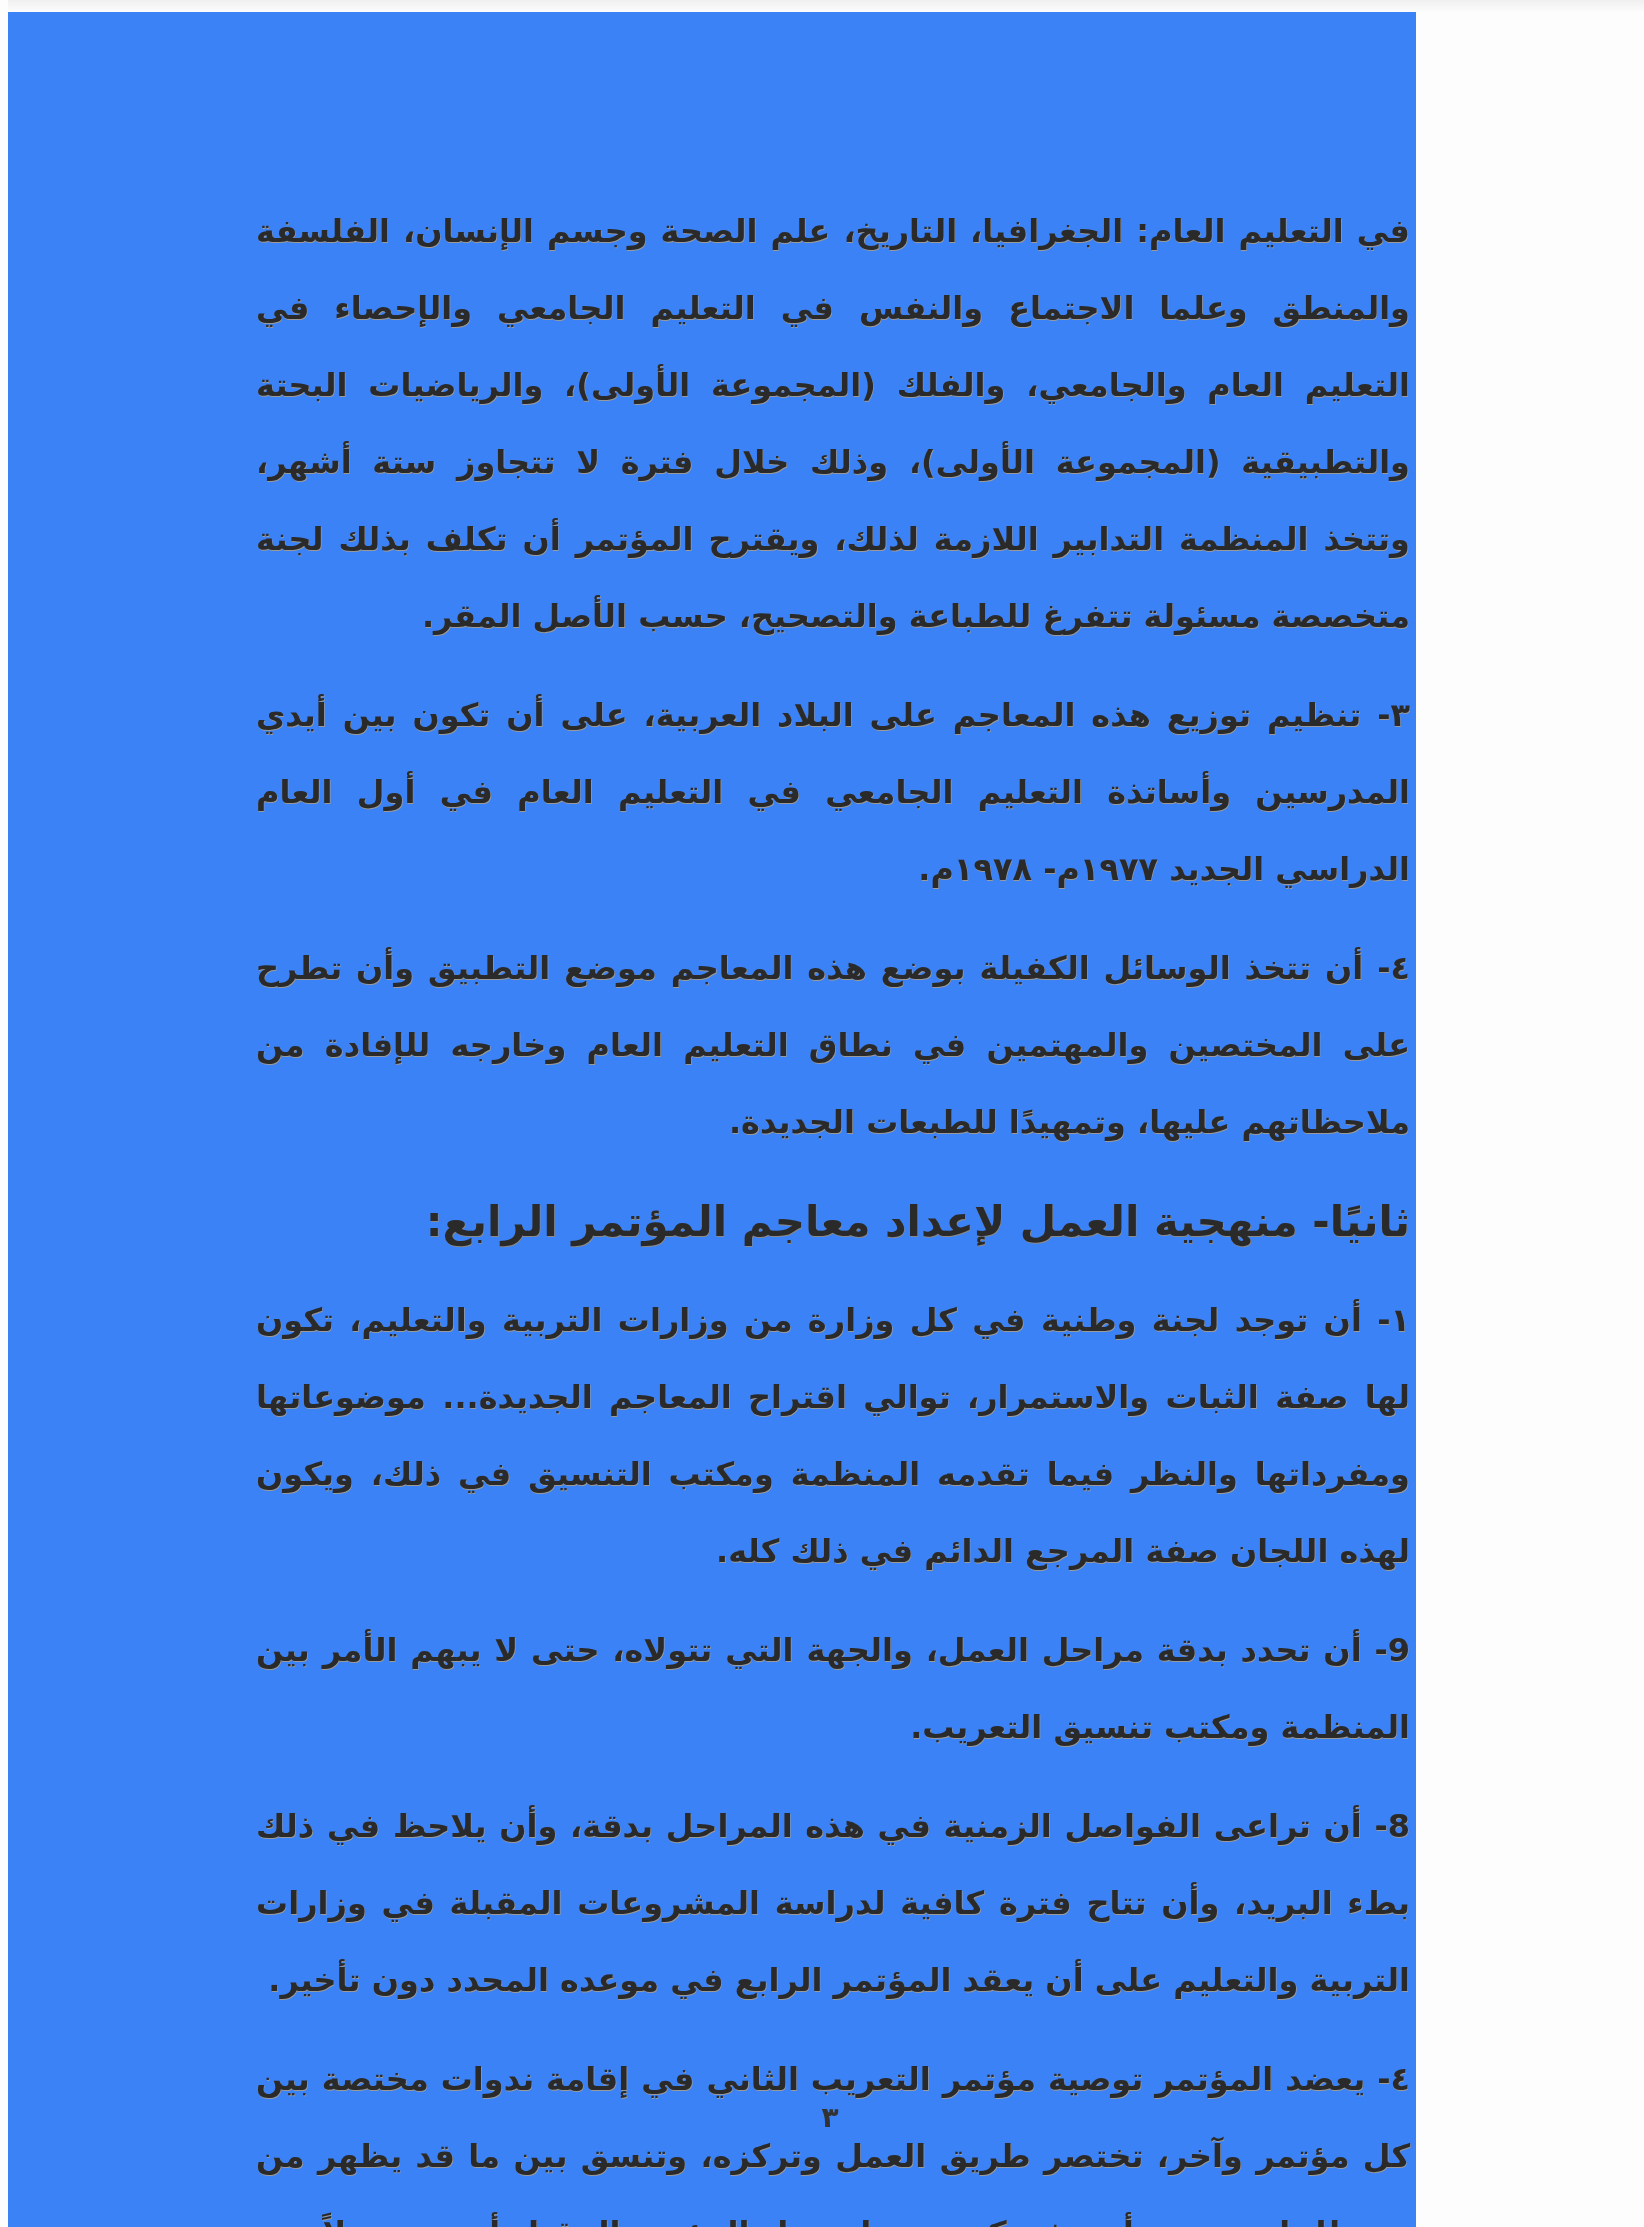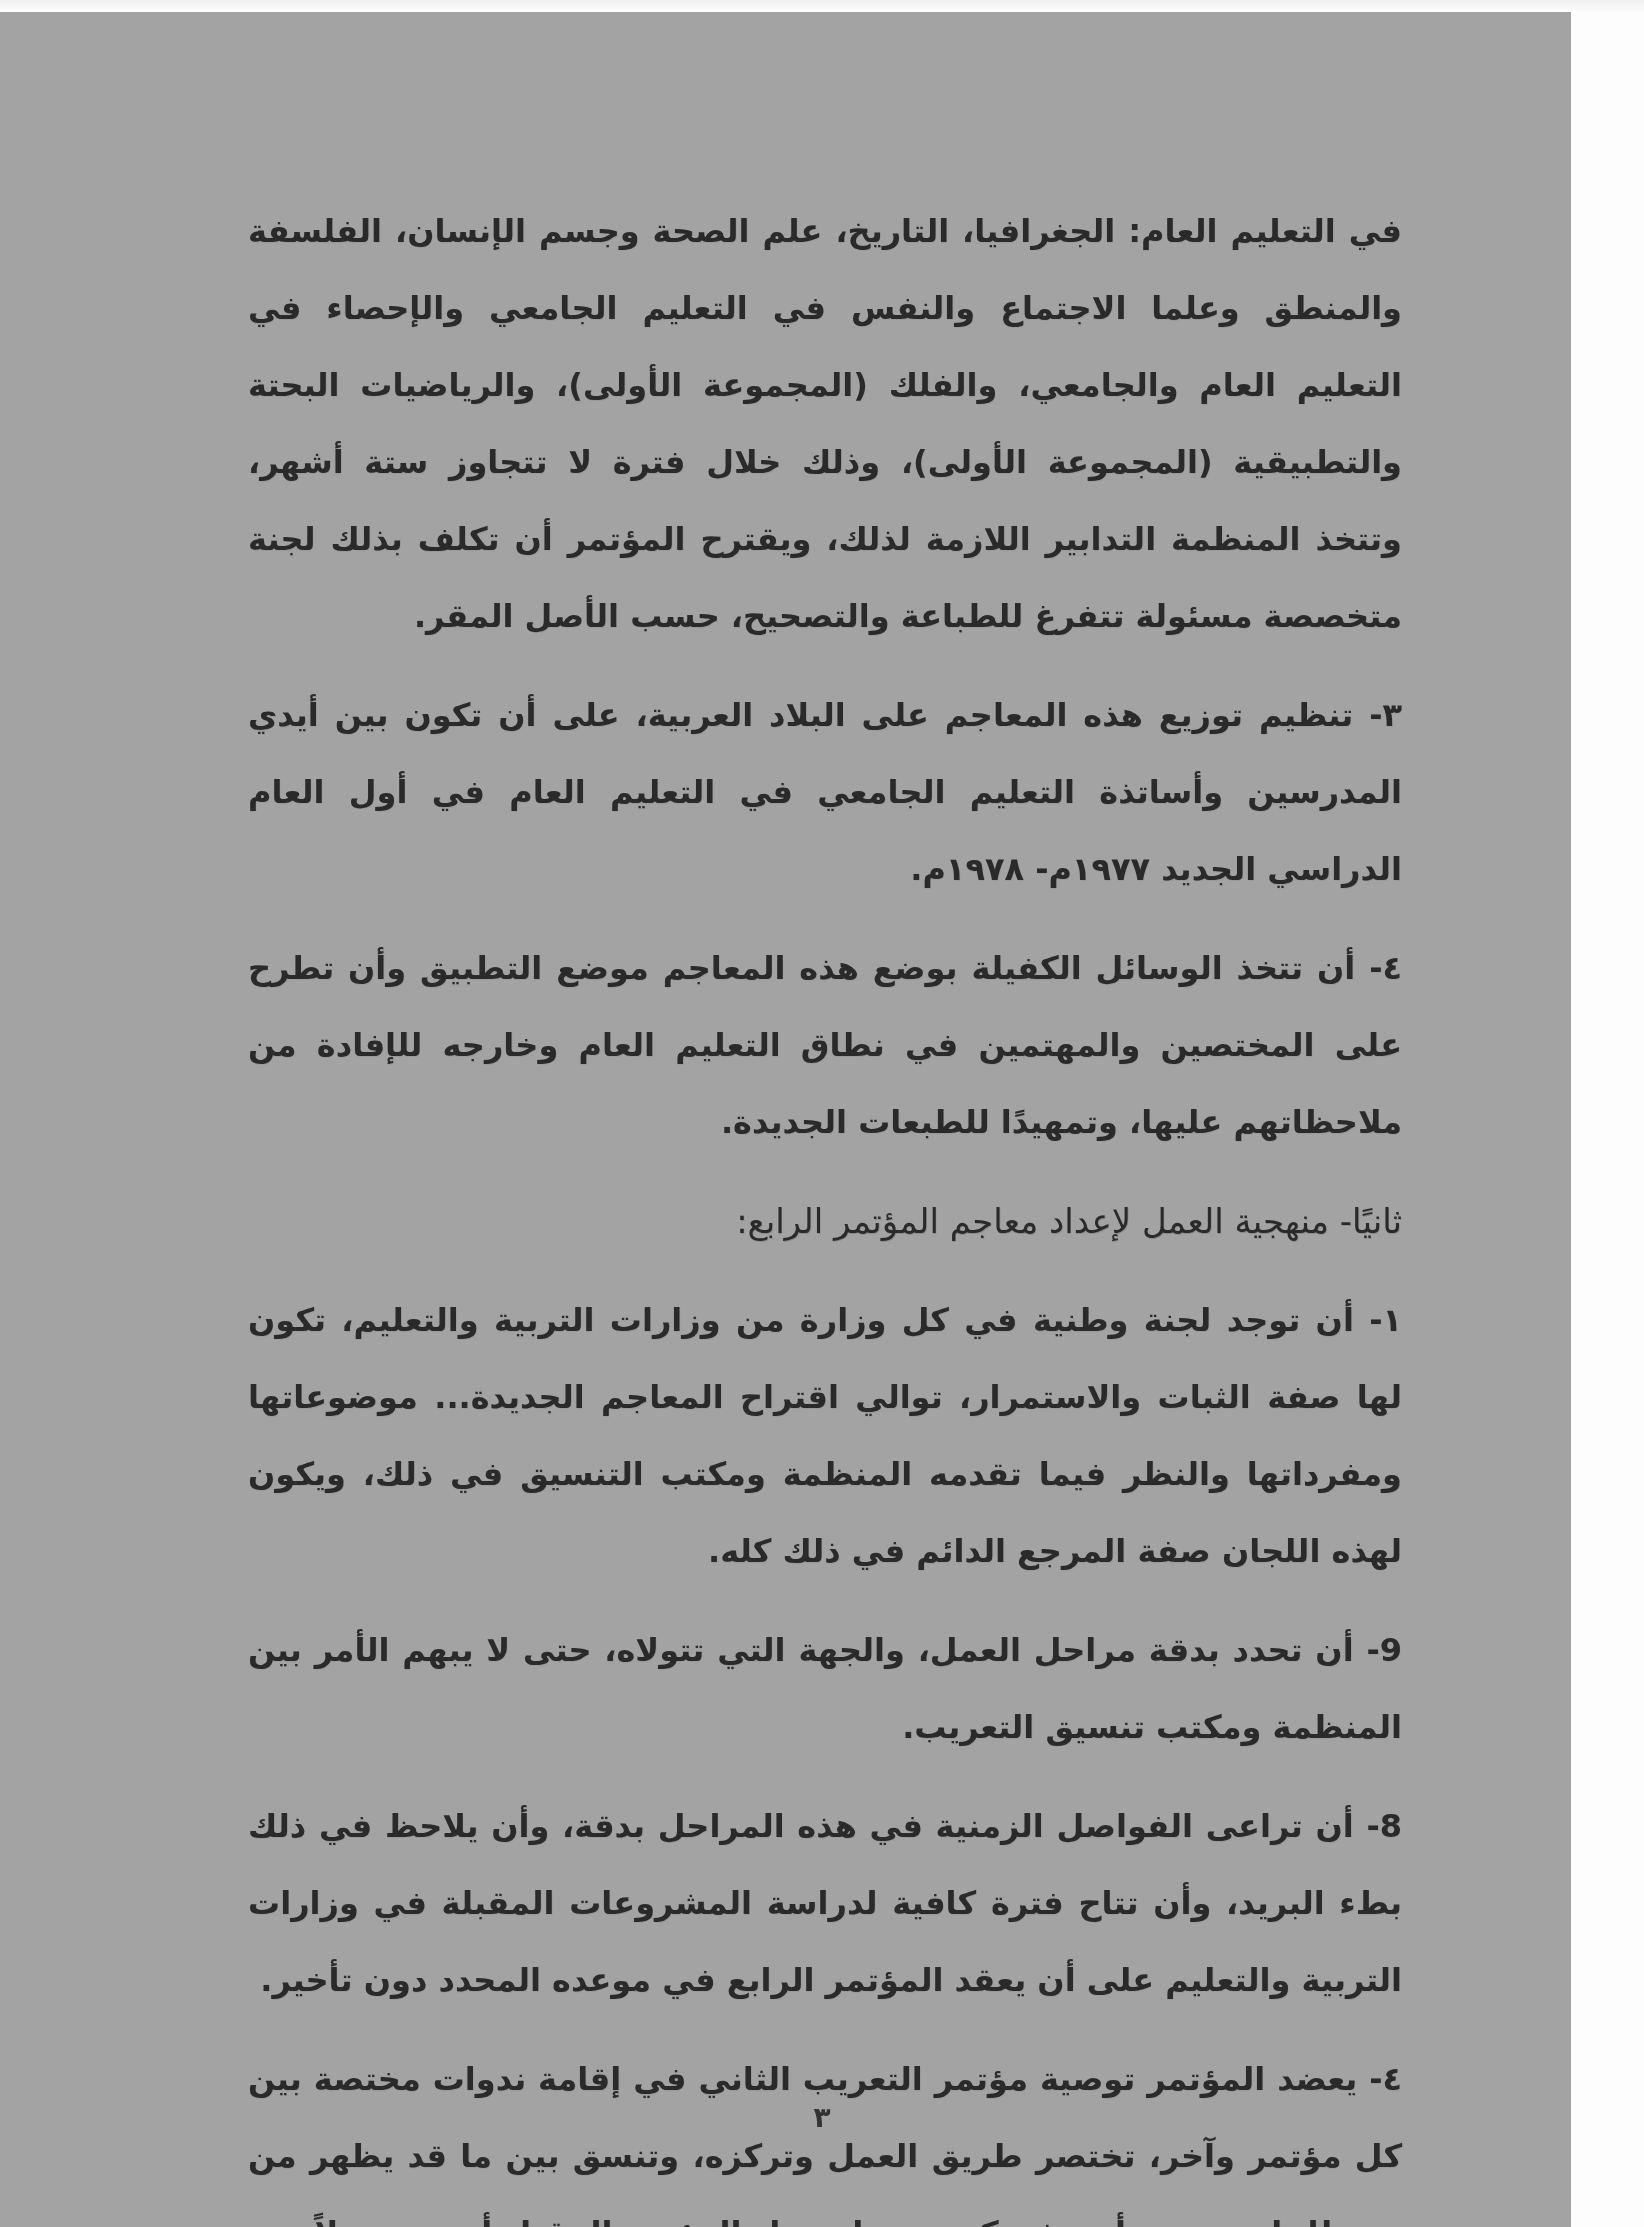--- a/index.html
+++ b/index.html
@@ -10,25 +10,25 @@
     body {
       width: 1644px;
       height: 2227px;
       position: relative;
       overflow: hidden;
       font-family: "DejaVu Sans", "Liberation Sans", sans-serif;
       color: #2a2a2a;
     }
     .page {
       position: absolute;
-      left: 0;
+      left: 8px;
       top: 0;
-      width: 1571px;
+      width: 1408px;
       height: 2227px;
-      background: #a3a3a3;
+      background: #3b82f6;
     }
     .scan-edge {
       position: absolute;
       top: 0;
       left: 0;
       width: 1644px;
       height: 11.6px;
       background: linear-gradient(#f0f0f0, #fcfcfc);
     }
     .content {
@@ -45,24 +45,24 @@
       line-height: 77px;
       margin: 0 0 22px 0;
       font-weight: bold;
       letter-spacing: 0.3px;
       text-shadow: 0.6px 0.6px 0 #9a9a9a;
     }
     .para .lead {
       font-weight: bold;
     }
     .heading {
-      font-size: 34px;
+      font-size: 42px;
       line-height: 77px;
       margin: 0 0 22px 0;
-      font-weight: normal;
+      font-weight: bold;
       text-shadow: 0.6px 0.6px 0 #8a8a8a;
     }
     .page-number {
       position: absolute;
       left: 0;
       width: 1644px;
       top: 2101px;
       text-align: center;
       font-size: 28px;
       font-weight: bold;

